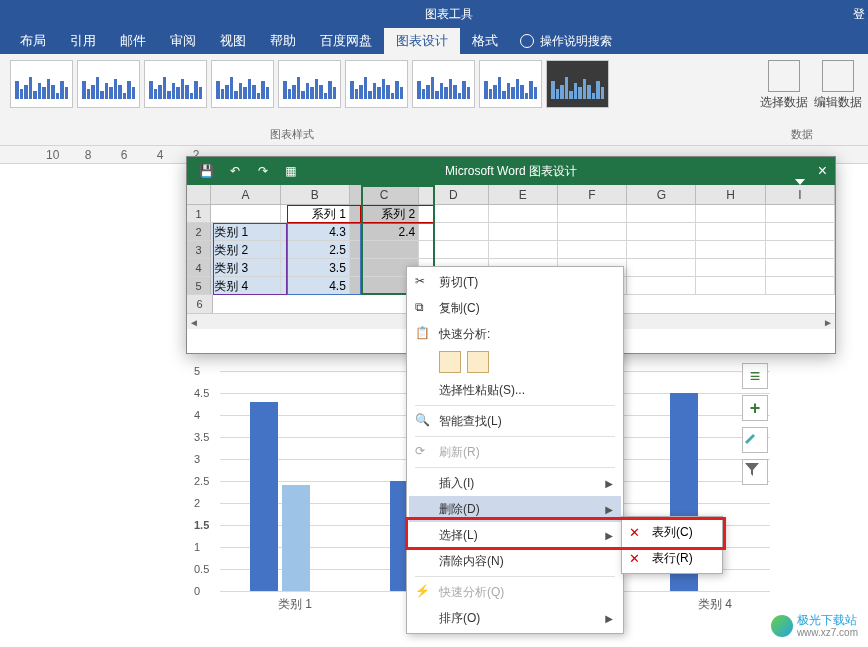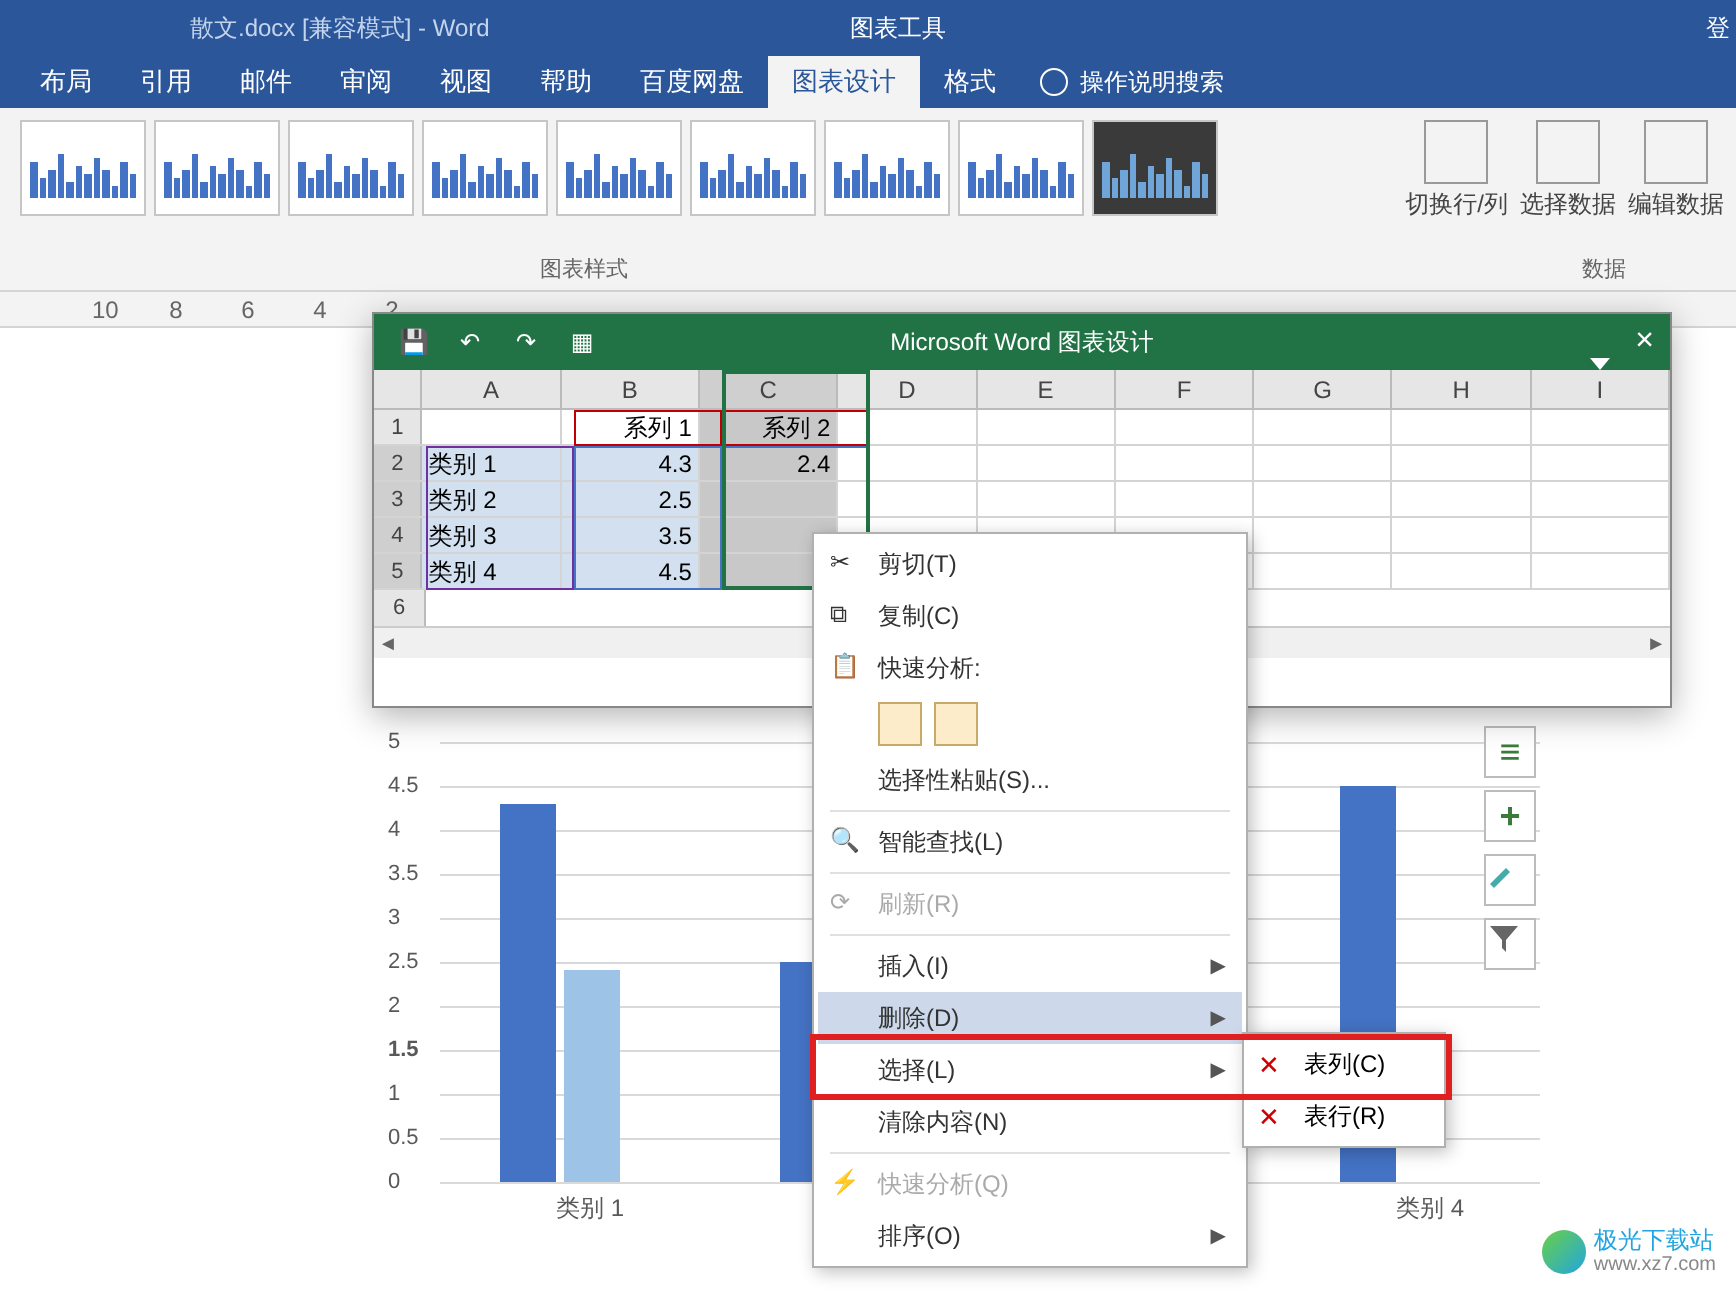--- a/index.html
+++ b/index.html
@@ -101,21 +101,20 @@
 .watermark .logo { width: 22px; height: 22px; background: linear-gradient(135deg,#6ad046,#22a5e0); border-radius: 50%; }
 .watermark .txt { color: #22a5e0; font-size: 12px; line-height: 1.1; }
 .watermark .url { color: #888; font-size: 10px; }
 
 svg { display: block; }
 </style>
 </head>
 <body>
 
 <div class="titlebar">
-  <span class="title">散文.docx [兼容模式] - Word</span>
   <span class="chart-tools">图表工具</span>
   <span class="login">登</span>
 </div>
 
 <div class="ribbon-tabs">
   <span class="tab">布局</span>
   <span class="tab">引用</span>
   <span class="tab">邮件</span>
   <span class="tab">审阅</span>
   <span class="tab">视图</span>
@@ -272,21 +271,20 @@
           <span style="height: 20px; background: rgb(111, 165, 217);"></span>
           <span style="height: 14px; background: rgb(111, 165, 217);"></span>
           <span style="height: 6px; background: rgb(111, 165, 217);"></span>
           <span style="height: 18px; background: rgb(111, 165, 217);"></span>
           <span style="height: 12px; background: rgb(111, 165, 217);"></span>
         </div>
       </div>
     </div>
   <span class="section-label">图表样式</span>
   <div class="ribbon-right">
-    <div class="ribbon-btn"><div class="icon"></div><span>切换行/列</span></div>
     <div class="ribbon-btn"><div class="icon"></div><span>选择数据</span></div>
     <div class="ribbon-btn"><div class="icon"></div><span>编辑数据</span></div>
   </div>
   <span class="data-label">数据</span>
 </div>
 
 <div class="doc-area">
   <div class="ruler">
     <span>10</span>
       <span>8</span>

